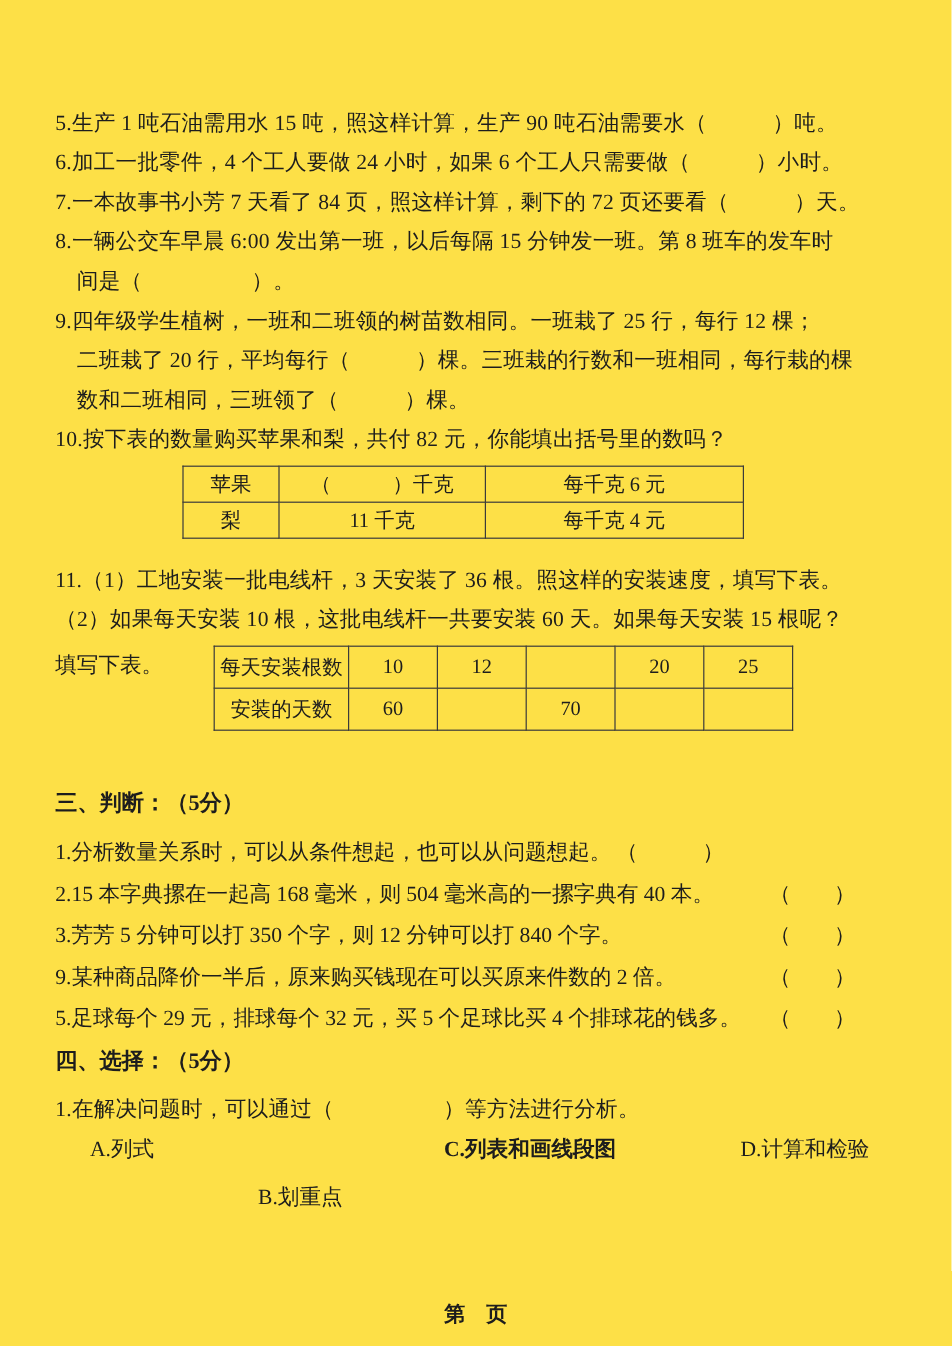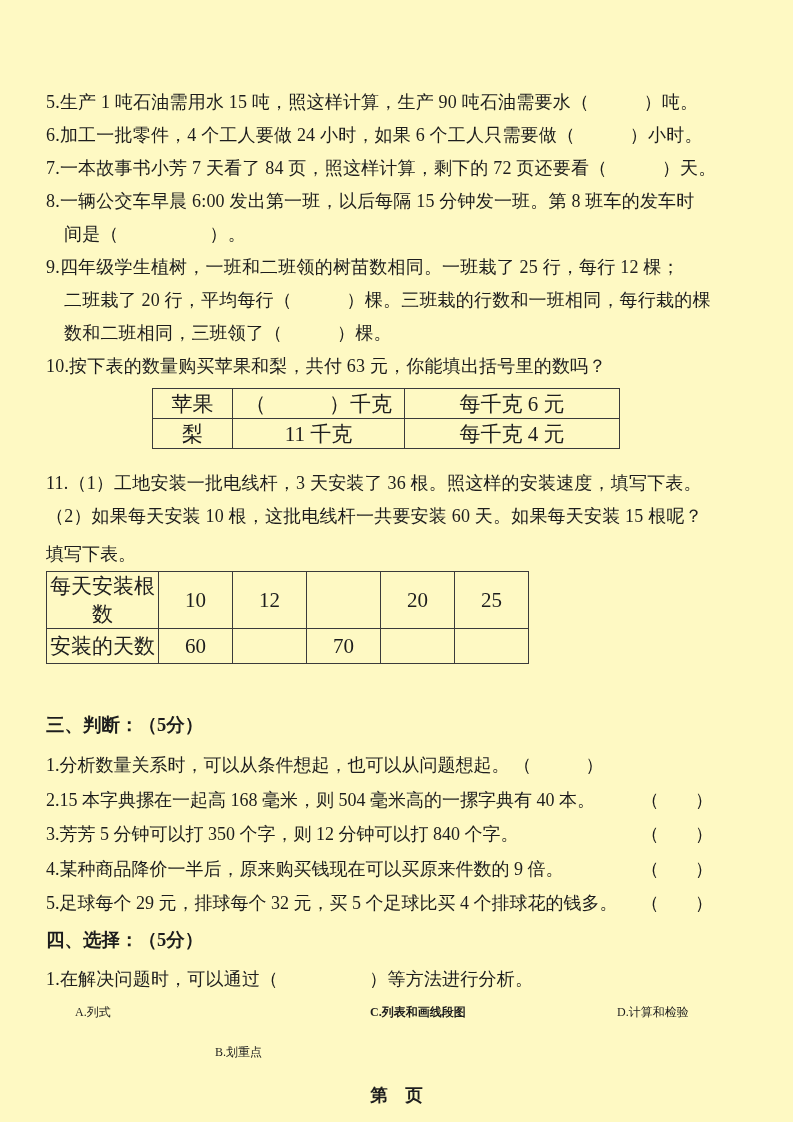--- a/index.html
+++ b/index.html
@@ -1,51 +1,51 @@
 <!DOCTYPE html>
 <html><head>
 <meta charset="utf-8">
 <style>
   html,body{margin:0;padding:0;background:#ffffff;}
   .page{
     position:relative;
     width:793px;height:1122px;
-    background:#fef9c3;
+    background:#fde047;
     font-family:"Liberation Serif","DejaVu Serif",serif;
     color:#1d1d1d;
     overflow:hidden;
   }
   .content{padding:86px 36px 0 46px;}
   p.q{
     margin:0;
     font-size:18px;
     line-height:33px;
     white-space:pre-wrap;
     letter-spacing:0.2px;
   }
   .cont{padding-left:18px;}
 
   table{border-collapse:collapse;table-layout:fixed;}
   td{
     border:1.4px solid #3b3b3b;
     text-align:center;
     vertical-align:middle;
-    font-size:21px;
+    font-size:17px;
     padding:0;
     white-space:pre-wrap;
     overflow:hidden;
   }
   .t-fruit{margin:5px 0 18px 106px;}
   .t-fruit td{height:29px;}
   .t-poles1{margin:5px 0 0 94px;}
   .t-poles1 td{height:32px;}
   .t-poles2 td{height:34px;}
 
   .q-mt22{margin-top:22px;}
-  .row2{display:flex;margin-top:5px;align-items:flex-start;flex-direction:column;}
+  .row2{display:flex;margin-top:5px;align-items:flex-start;}
   .row2 .fill-label{
     width:132px;flex:none;margin:0;
     font-size:18px;line-height:33px;white-space:pre-wrap;
   }
 
   h3.section{
     margin:43px 0 5px 0;
     font-size:18.5px;line-height:36px;
     font-weight:700;
     white-space:pre-wrap;
@@ -56,21 +56,21 @@
     display:flex;
     font-size:18px;line-height:34.5px;
     padding-right:44px;
     white-space:pre-wrap;
   }
   .judge-row .paren{margin-left:auto;white-space:pre-wrap;}
   .judge-row.mid .paren{margin-left:4px;}
 
   .options{
     position:relative;height:34px;
-    font-size:12px;line-height:33px;
+    font-size:18px;line-height:33px;
   }
   .options span{position:absolute;white-space:pre-wrap;}
   .opt-a{left:29px;}
   .opt-b{left:169px;margin-top:40px;}
   .opt-c{left:324px;font-weight:bold;}
   .opt-d{left:571px;}
 
   .footer{
     position:absolute;left:0;right:0;top:1083px;
     text-align:center;
@@ -85,21 +85,21 @@
   <div class="content">
 
     <p class="q">5.生产 1 吨石油需用水 15 吨，照这样计算，生产 90 吨石油需要水（　　　）吨。</p>
     <p class="q">6.加工一批零件，4 个工人要做 24 小时，如果 6 个工人只需要做（　　　）小时。</p>
     <p class="q">7.一本故事书小芳 7 天看了 84 页，照这样计算，剩下的 72 页还要看（　　　）天。</p>
     <p class="q">8.一辆公交车早晨 6:00 发出第一班，以后每隔 15 分钟发一班。第 8 班车的发车时</p>
     <p class="q cont">间是（　　　　　）。</p>
     <p class="q">9.四年级学生植树，一班和二班领的树苗数相同。一班栽了 25 行，每行 12 棵；</p>
     <p class="q cont">二班栽了 20 行，平均每行（　　　）棵。三班栽的行数和一班相同，每行栽的棵</p>
     <p class="q cont">数和二班相同，三班领了（　　　）棵。</p>
-    <p class="q">10.按下表的数量购买苹果和梨，共付 63 元，你能填出括号里的数吗？</p>
+    <p class="q">10.按下表的数量购买苹果和梨，共付 82 元，你能填出括号里的数吗？</p>
 
     <table class="t-fruit">
       <colgroup>
           <col style="width:80px">
           <col style="width:172px">
           <col style="width:215px">
         </colgroup>
       <tbody>
         <tr>
           <td>苹果</td>
@@ -159,21 +159,21 @@
     </div>
     <div class="judge-row">
       <span>2.15 本字典摞在一起高 168 毫米，则 504 毫米高的一摞字典有 40 本。</span>
       <span class="paren">（　　）</span>
     </div>
     <div class="judge-row">
       <span>3.芳芳 5 分钟可以打 350 个字，则 12 分钟可以打 840 个字。</span>
       <span class="paren">（　　）</span>
     </div>
     <div class="judge-row">
-      <span>4.某种商品降价一半后，原来购买钱现在可以买原来件数的 9 倍。</span>
+      <span>9.某种商品降价一半后，原来购买钱现在可以买原来件数的 2 倍。</span>
       <span class="paren">（　　）</span>
     </div>
     <div class="judge-row">
       <span>5.足球每个 29 元，排球每个 32 元，买 5 个足球比买 4 个排球花的钱多。</span>
       <span class="paren">（　　）</span>
     </div>
 
     <h3 class="section tight">四、选择：（5分）</h3>
 
     <p class="q">1.在解决问题时，可以通过（　　　　　）等方法进行分析。</p>

